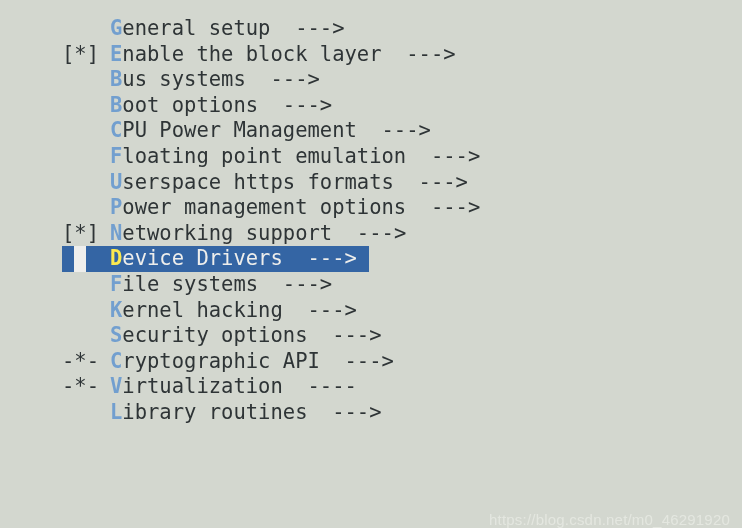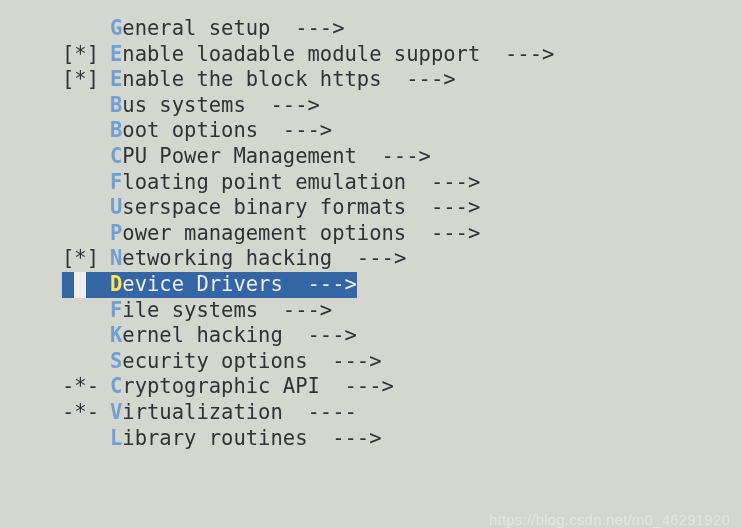--- a/index.html
+++ b/index.html
@@ -64,21 +64,21 @@
   }
 
   .arrow {
     color: #2e3436;
   }
 
   
   .menu-row.selected .row-inner {
     background: #3465a4;
     color: #eeeeec;
-    padding-right: 0;
+    padding-right: 12px;
   }
   .menu-row.selected .prefix {
     color: #eeeeec;
   }
   .menu-row.selected .hotkey {
     color: #fce94f;
     font-weight: bold;
   }
   .menu-row.selected .label,
   .menu-row.selected .arrow {
@@ -117,29 +117,28 @@
     .menu-row.selected .hotkey { color: #fce94f; }
     .cursor-block { background: #eeeeec; }
     #watermark { color: #e4e7e0; }
   </style></head>
 <body>
 
 <div id="screen">
 
   <div id="menu-list">
       <div class="menu-row"><span class="row-inner"><span class="prefix"></span><span class="hotkey">G</span><span class="label">eneral setup</span><span>  </span><span class="arrow">---&gt;</span></span></div>
-      <div class="menu-row"><span class="row-inner"><span class="prefix">[*]</span><span class="hotkey">E</span><span class="label">nable loadable module support</span><span>  </span><span class="arrow">---&gt;</span></span></div>
-      <div class="menu-row"><span class="row-inner"><span class="prefix">[*]</span><span class="hotkey">E</span><span class="label">nable the block https</span><span>  </span><span class="arrow">---&gt;</span></span></div>
+      <div class="menu-row"><span class="row-inner"><span class="prefix">[*]</span><span class="hotkey">E</span><span class="label">nable the block layer</span><span>  </span><span class="arrow">---&gt;</span></span></div>
       <div class="menu-row"><span class="row-inner"><span class="prefix"></span><span class="hotkey">B</span><span class="label">us systems</span><span>  </span><span class="arrow">---&gt;</span></span></div>
       <div class="menu-row"><span class="row-inner"><span class="prefix"></span><span class="hotkey">B</span><span class="label">oot options</span><span>  </span><span class="arrow">---&gt;</span></span></div>
       <div class="menu-row"><span class="row-inner"><span class="prefix"></span><span class="hotkey">C</span><span class="label">PU Power Management</span><span>  </span><span class="arrow">---&gt;</span></span></div>
       <div class="menu-row"><span class="row-inner"><span class="prefix"></span><span class="hotkey">F</span><span class="label">loating point emulation</span><span>  </span><span class="arrow">---&gt;</span></span></div>
-      <div class="menu-row"><span class="row-inner"><span class="prefix"></span><span class="hotkey">U</span><span class="label">serspace binary formats</span><span>  </span><span class="arrow">---&gt;</span></span></div>
+      <div class="menu-row"><span class="row-inner"><span class="prefix"></span><span class="hotkey">U</span><span class="label">serspace https formats</span><span>  </span><span class="arrow">---&gt;</span></span></div>
       <div class="menu-row"><span class="row-inner"><span class="prefix"></span><span class="hotkey">P</span><span class="label">ower management options</span><span>  </span><span class="arrow">---&gt;</span></span></div>
-      <div class="menu-row"><span class="row-inner"><span class="prefix">[*]</span><span class="hotkey">N</span><span class="label">etworking hacking</span><span>  </span><span class="arrow">---&gt;</span></span></div>
+      <div class="menu-row"><span class="row-inner"><span class="prefix">[*]</span><span class="hotkey">N</span><span class="label">etworking support</span><span>  </span><span class="arrow">---&gt;</span></span></div>
       <div class="menu-row selected"><span class="row-inner" style="display: inline-block; min-width: 288px;"><span class="cursor-block"></span><span class="prefix"></span><span class="hotkey">D</span><span class="label">evice Drivers</span><span>  </span><span class="arrow">---&gt;</span></span></div>
       <div class="menu-row"><span class="row-inner"><span class="prefix"></span><span class="hotkey">F</span><span class="label">ile systems</span><span>  </span><span class="arrow">---&gt;</span></span></div>
       <div class="menu-row"><span class="row-inner"><span class="prefix"></span><span class="hotkey">K</span><span class="label">ernel hacking</span><span>  </span><span class="arrow">---&gt;</span></span></div>
       <div class="menu-row"><span class="row-inner"><span class="prefix"></span><span class="hotkey">S</span><span class="label">ecurity options</span><span>  </span><span class="arrow">---&gt;</span></span></div>
       <div class="menu-row"><span class="row-inner"><span class="prefix">-*-</span><span class="hotkey">C</span><span class="label">ryptographic API</span><span>  </span><span class="arrow">---&gt;</span></span></div>
       <div class="menu-row"><span class="row-inner"><span class="prefix">-*-</span><span class="hotkey">V</span><span class="label">irtualization</span><span>  </span><span class="arrow">----</span></span></div>
       <div class="menu-row"><span class="row-inner"><span class="prefix"></span><span class="hotkey">L</span><span class="label">ibrary routines</span><span>  </span><span class="arrow">---&gt;</span></span></div>
     </div>
 
   <div id="watermark">https://blog.csdn.net/m0_46291920</div>

